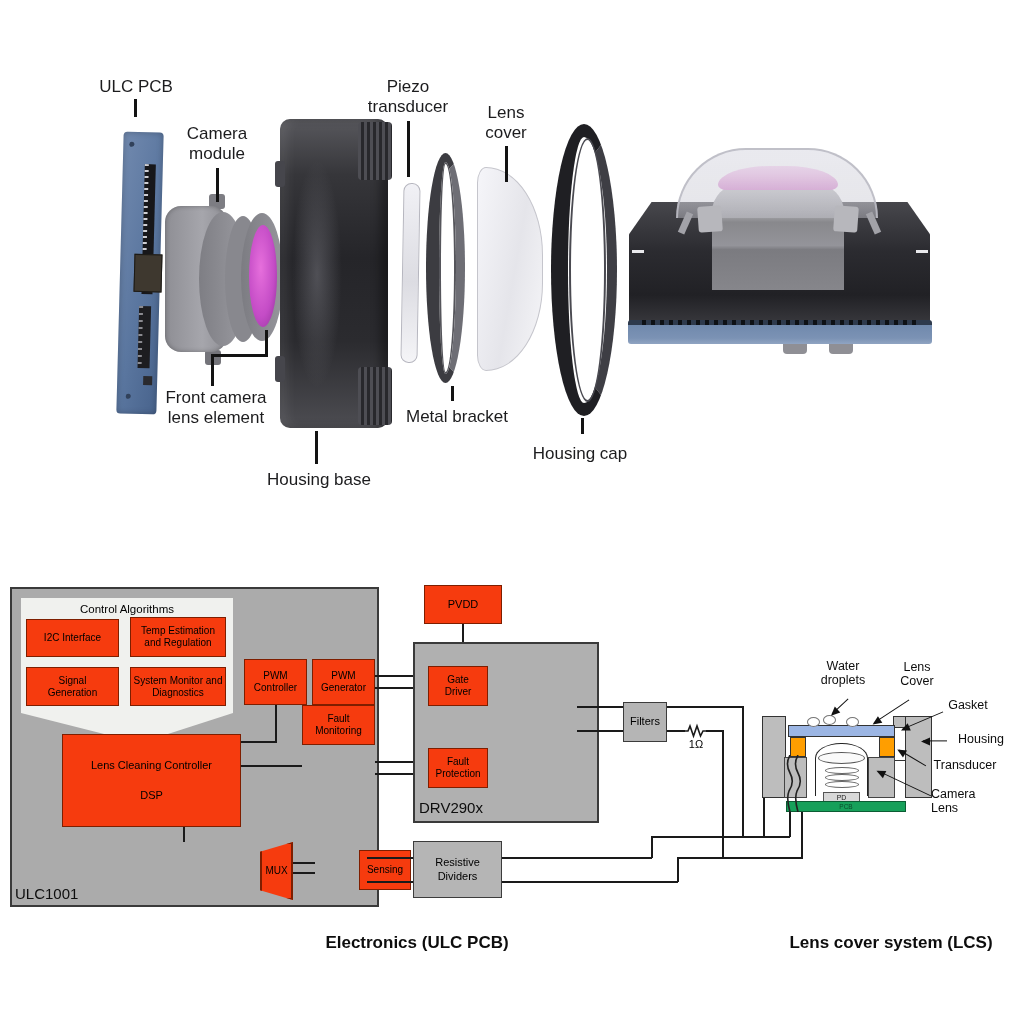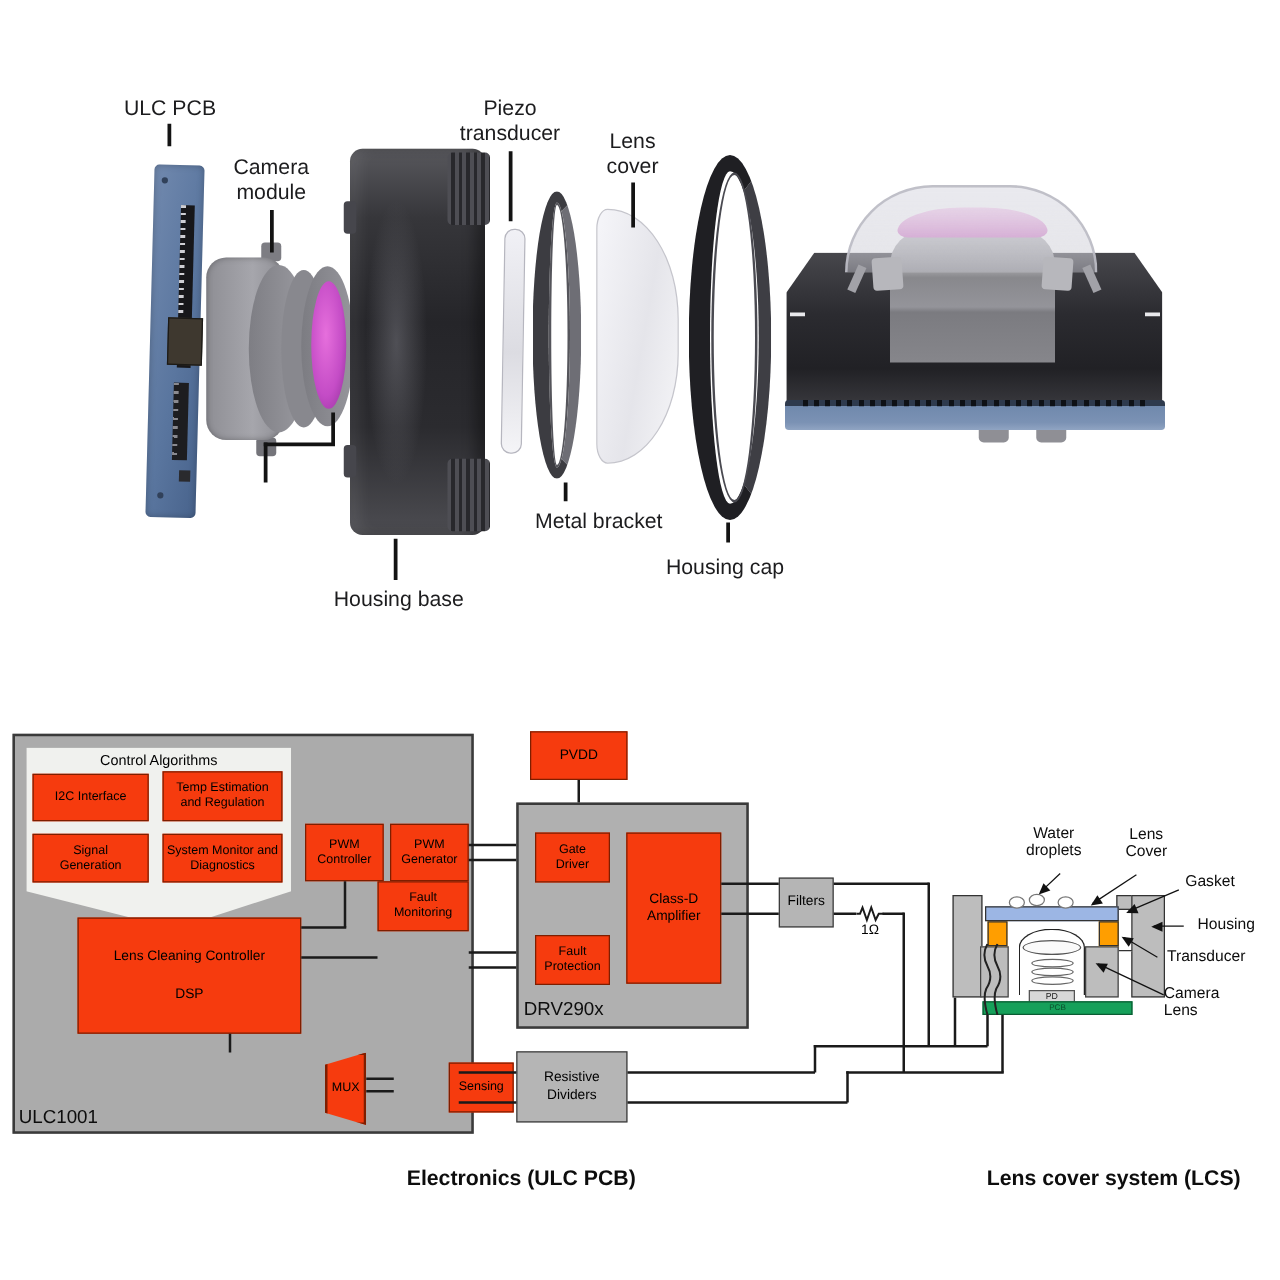--- a/index.html
+++ b/index.html
@@ -122,25 +122,26 @@
 
   <div class="lbl" style="left:181px;top:124px;width:72px;">Camera module</div>
   <div class="lead" style="left:216px;top:168px;width:3px;height:34px;"></div>
 
   <div class="lbl" style="left:358px;top:77px;width:100px;">Piezo transducer</div>
   <div class="lead" style="left:407px;top:121px;width:2.5px;height:56px;"></div>
 
   <div class="lbl" style="left:481px;top:103px;width:50px;">Lens cover</div>
   <div class="lead" style="left:505px;top:146px;width:3px;height:36px;"></div>
 
+  <div class="lbl" style="left:160px;top:388px;width:112px;">Front camera lens element</div>
   <div class="lead" style="left:211px;top:354px;width:3px;height:32px;"></div>
   <div class="lead" style="left:211px;top:354px;width:57px;height:3px;"></div>
   <div class="lead" style="left:265px;top:330px;width:3px;height:26px;"></div>
 
-  <div class="lbl nowrap" style="left:424px;top:407px;width:110px;">Metal bracket</div>
+  <div class="lbl nowrap" style="left:402px;top:407px;width:110px;">Metal bracket</div>
   <div class="lead" style="left:451px;top:386px;width:3px;height:15px;"></div>
 
   <div class="lbl nowrap" style="left:262px;top:470px;width:114px;">Housing base</div>
   <div class="lead" style="left:315px;top:431px;width:3px;height:33px;"></div>
 
   <div class="lbl nowrap" style="left:528px;top:444px;width:104px;">Housing cap</div>
   <div class="lead" style="left:581px;top:418px;width:3px;height:16px;"></div>
 
   <div class="bigbox" style="left:10px;top:587px;width:369px;height:320px;"></div>
   <div class="chipname" style="left:15px;top:885px;">ULC1001</div>
@@ -169,21 +170,20 @@
               box-shadow:inset 0 0 0 2px #7e1e00;">MUX</div>
 
   <div class="rbox" style="left:315px;top:850px;width:52px;height:40px;margin-left:44px;">Sensing</div>
 
   <div class="rbox" style="left:424px;top:585px;width:78px;height:39px;font-size:11px;">PVDD</div>
 
   <div class="bigbox" style="left:413px;top:642px;width:186px;height:181px;background:#b0b0b0;"></div>
   <div class="chipname" style="left:419px;top:799px;">DRV290x</div>
   <div class="rbox" style="left:428px;top:666px;width:60px;height:40px;padding:1px 10px;">Gate Driver</div>
   <div class="rbox" style="left:428px;top:748px;width:60px;height:40px;">Fault Protection</div>
-  <div class="rbox" style="left:501px;top:666px;width:76px;height:121px;font-size:11px;padding:1px 12px;">Class-D Amplifier</div>
 
   <div class="gbox" style="left:623px;top:702px;width:44px;height:40px;">Filters</div>
   <div class="gbox" style="left:413px;top:841px;width:89px;height:57px;padding:1px 32px;">Resistive Dividers</div>
 
   <svg class="abs" style="left:685px;top:723px;" width="22" height="16" viewBox="0 0 22 16">
     <polyline points="0,8 3,8 5,3 8.5,13 12,3 15.5,13 18,8 22,8" fill="none" stroke="#1a1a1a" stroke-width="1.6"></polyline>
   </svg>
   <div class="abs" style="left:684px;top:738px;width:24px;text-align:center;font-size:11px;color:#000;">1Ω</div>
 
   <div class="wire" style="left:275px;top:705px;width:1.5px;height:37px;"></div>

